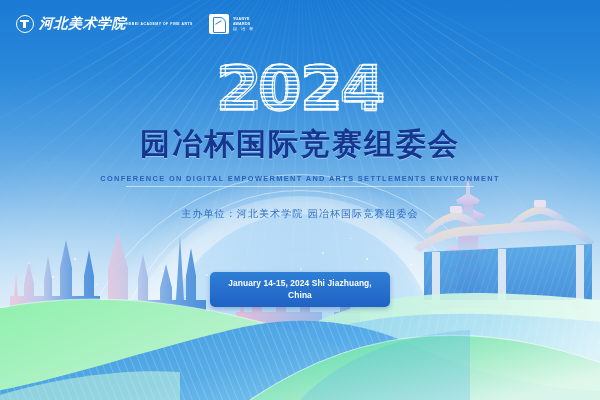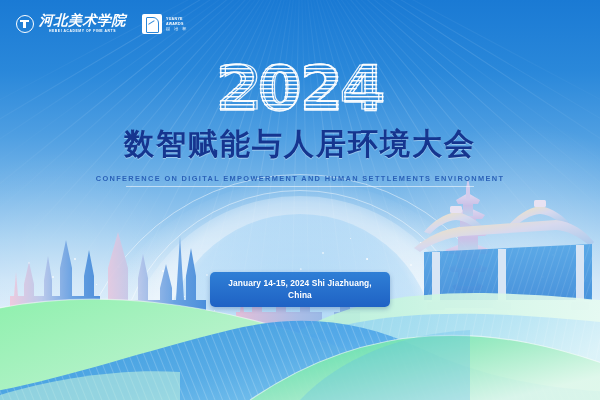--- a/index.html
+++ b/index.html
@@ -390,21 +390,21 @@
 
     <path d="M300,400 C340,358 400,334 470,330 L470,400 Z" fill="#5bb8ee" opacity="0.28"></path>
 
     <path d="M-10,398 C40,382 110,368 180,372 L180,400 L-10,400 Z" fill="#c7f5dd" opacity="0.55"></path>
   </svg>
 
   <div class="logos">
 
     <div class="logo-hafa">
       <span class="logo-mark"></span>
-      <span style="display:flex;flex-direction:column;align-items:center;">
+      <span style="display:flex;flex-direction:row;align-items:center;">
         <span class="logo-cn">河北美术学院</span>
         <span class="logo-en">HEBEI ACADEMY OF FINE ARTS</span>
       </span>
     </div>
 
     <div class="logo-yy">
       <span class="logo-yy-box"></span>
       <span class="logo-yy-txt">
         <span class="logo-yy-en">YUANYE</span>
         <span class="logo-yy-en">AWARDS</span>
@@ -425,21 +425,22 @@
       </pattern>
       <mask id="yMask">
         <rect x="0" y="0" width="600" height="74" fill="#000"></rect>
         <text x="300" y="58" text-anchor="middle" font-family="DejaVu Sans, Liberation Sans, sans-serif" font-size="62" font-weight="bold" letter-spacing="-1" fill="#fff" stroke="#fff" stroke-width="2">2024</text>
       </mask>
     </defs>
     <rect x="0" y="0" width="600" height="74" fill="url(#yStripe)" mask="url(#yMask)"></rect>
     <text x="300" y="58" text-anchor="middle" font-family="DejaVu Sans, Liberation Sans, sans-serif" font-size="62" font-weight="bold" letter-spacing="-1" fill="none" stroke="#ffffff" stroke-width="1.3" opacity="0.95">2024</text>
   </svg>
 
-  <div class="title-cn">数智赋能与人居环境大会</div>
-  <div class="title-en">CONFERENCE ON DIGITAL EMPOWERMENT AND HUMAN SETTLEMENTS ENVIRONMENT</div>
+  <div class="title-cn">园冶杯国际竞赛组委会</div>
+  <div class="title-en">CONFERENCE ON DIGITAL EMPOWERMENT AND ARTS SETTLEMENTS ENVIRONMENT</div>
   <div class="title-rule"></div>
+  <div class="organizer">主办单位：河北美术学院  园冶杯国际竞赛组委会</div>
 
   <div class="date-plate">
     <div class="date-en">January 14-15, 2024 Shi Jiazhuang, China</div>
   </div>
 
 </div>
 
 </body></html>

